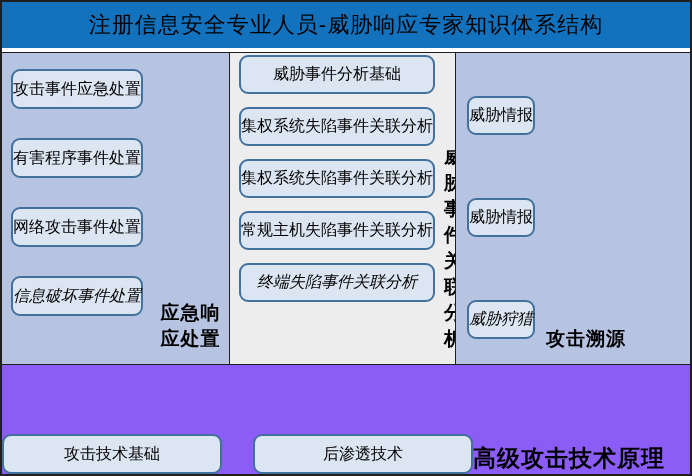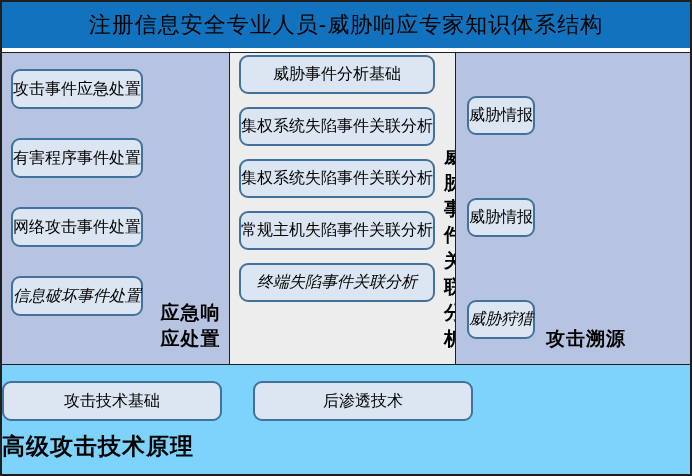--- a/index.html
+++ b/index.html
@@ -59,22 +59,22 @@
   .box-stack .box:last-child{margin-bottom:0;font-style:italic;}
   .col-label{
     margin-top:auto;
     padding-bottom:12px;
     text-align:center;
     font-size:19px;font-weight:bold;color:#000000;
     letter-spacing:1px;
   }
   .bottom-section{
     flex:1 1 auto;
-    background:#7dd3fc;
-    display:flex;flex-direction:column;align-items:flex-start;
+    background:#8b5cf6;
+    display:flex;align-items:flex-end;
   }
   .bottom-row{
     display:flex;gap:31px;
     margin-top:16px;
   }
   .bottom-row .box{width:220px;height:40px;}
   .bottom-label{
     margin-top:10px;
     text-align:center;
     font-size:23px;font-weight:bold;color:#000;

